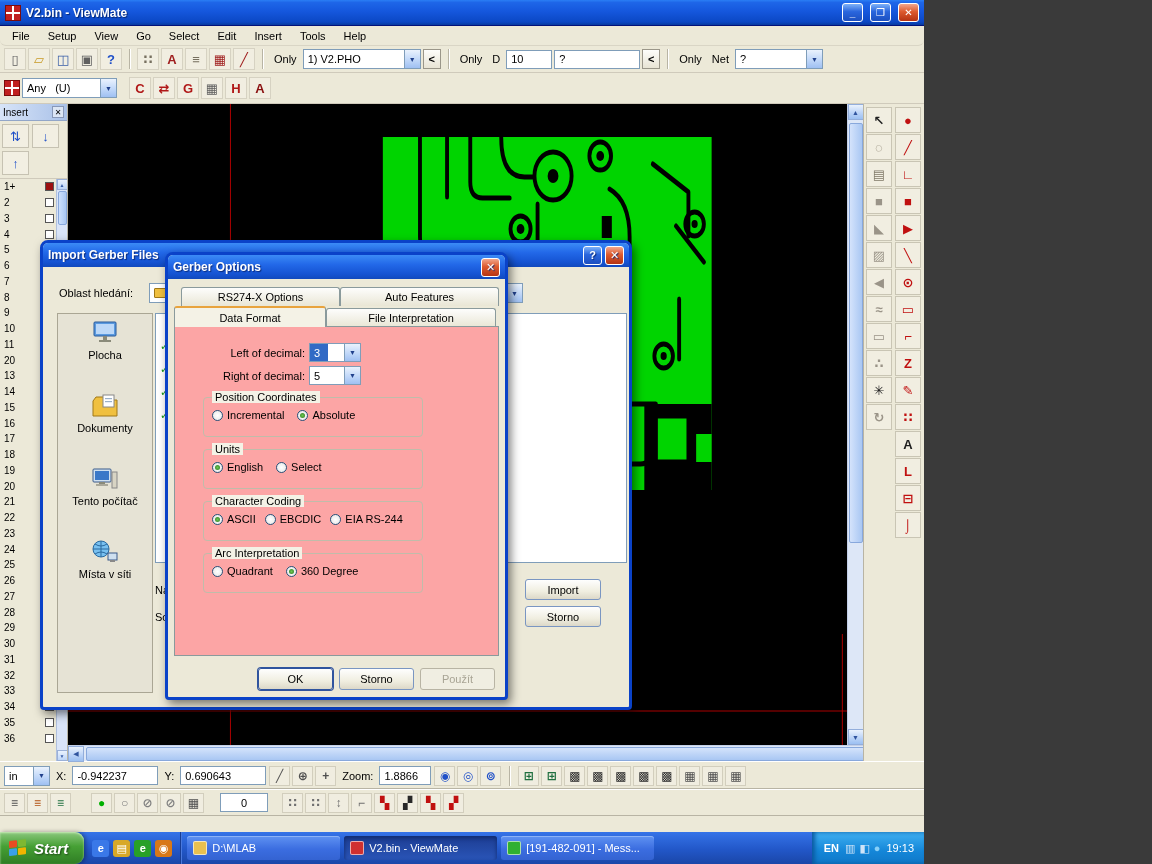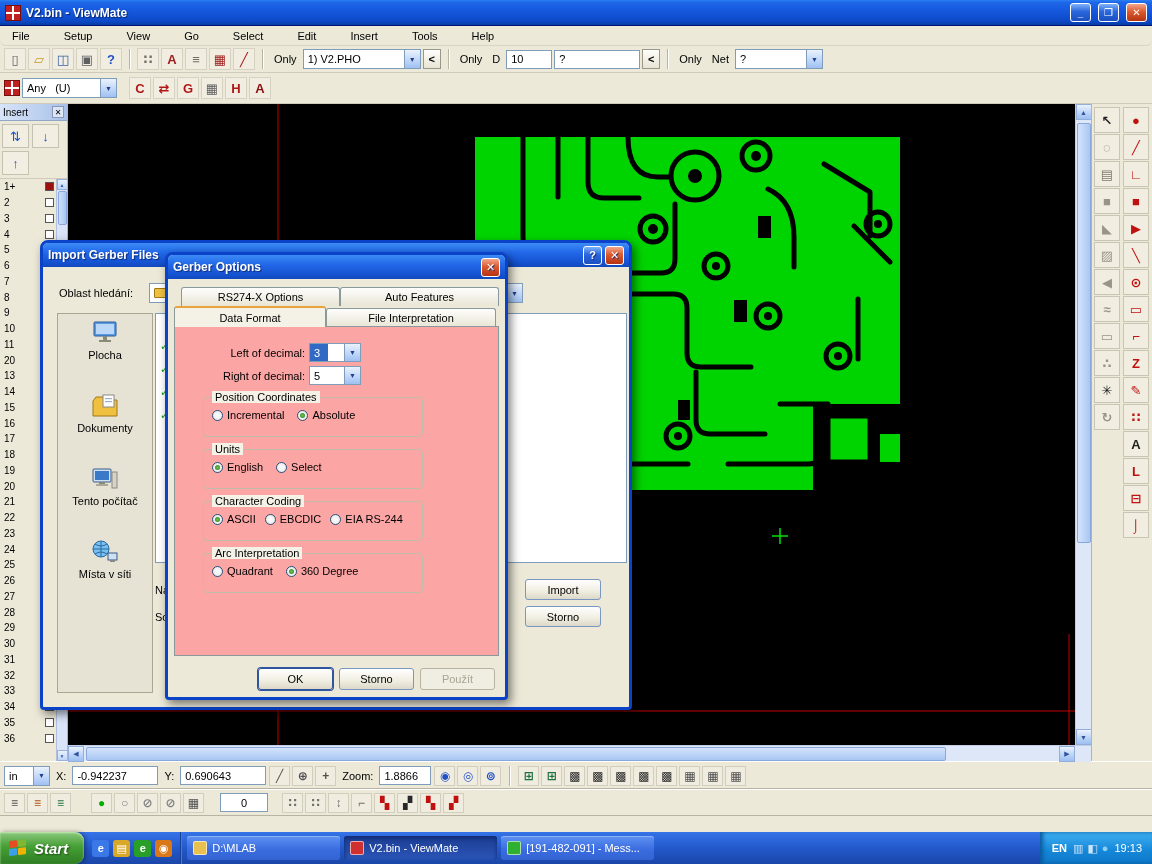--- a/index.html
+++ b/index.html
@@ -1,30 +1,30 @@
 <!DOCTYPE html>
 <html><head>
 <meta charset="utf-8">
 <style>
 *{margin:0;padding:0;box-sizing:border-box;font-family:"Liberation Sans","DejaVu Sans",sans-serif;}
 html,body{background:#3a3a3a;}
-.screen{position:relative;width:1152px;height:864px;overflow:hidden;background:#ECE9D8;font-size:11px;color:#000;}
+.screen{position:relative;width:924px;height:864px;overflow:hidden;background:#ECE9D8;font-size:11px;color:#000;}
 
 
 .titlebar{height:26px;display:flex;align-items:center;gap:5px;padding:0 5px;
   background:linear-gradient(180deg,#2a7ef5 0%,#1e66e8 10%,#1557dd 45%,#0b47c4 88%,#073a9e 100%);border-bottom:1px solid #02117a;}
 .app-icon{width:16px;height:16px;background:#c02020;border:1px solid #7a0c0c;
   background-image:linear-gradient(90deg,transparent 42%,#fff 42%,#fff 58%,transparent 58%),linear-gradient(0deg,transparent 42%,#fff 42%,#fff 58%,transparent 58%);}
 .title-text{flex:1;color:#fff;font-weight:bold;font-size:12px;text-shadow:1px 1px 1px #032570;white-space:nowrap;}
 .winbtn{width:21px;height:19px;margin-left:2px;border:1px solid #fff;border-radius:3px;display:flex;align-items:center;justify-content:center;color:#fff;font-size:10px;font-weight:bold;}
 .winbtn.minb,.winbtn.maxb{background:linear-gradient(#7db1f8,#2a66dd 45%,#1c4fc0);}
 .winbtn.closeb{background:linear-gradient(#f2a68c,#dd5a2e 45%,#b53312);}
 
 
-.menubar{height:20px;display:flex;align-items:center;gap:20px;padding:8px 5px;background:#ECE9D8;border-bottom:1px solid #d9d5c5;border-radius:6px;}
+.menubar{height:20px;display:flex;align-items:center;gap:4px;padding:8px 5px;background:#ECE9D8;border-bottom:1px solid #d9d5c5;border-radius:6px;}
 .menu-item{padding:2px 7px;cursor:default;}
 .toolbar{display:flex;align-items:center;gap:2px;background:#ECE9D8;border-bottom:1px solid #cfcabb;padding:2px 4px;}
 .tb1{height:27px;}.tb2{height:31px;}
 .tbtn{width:22px;height:22px;display:flex;align-items:center;justify-content:center;border:1px solid #d6d2c2;background:#f1eee1;font-size:13px;font-weight:bold;}
 .tb-group{display:flex;gap:2px;}
 .tsep{width:1px;height:20px;background:#b8b4a4;box-shadow:1px 0 0 #fff;margin:0 5px;}
 .tlabel{padding:0 4px;white-space:nowrap;}
 .combo{display:flex;align-items:stretch;height:20px;background:#fff;border:1px solid #7F9DB9;gap:16px;}
 .combo .cval{flex:1;display:flex;align-items:center;padding:0 4px;white-space:nowrap;overflow:hidden;}
 .combo .cval.sel{background:#316AC5;color:#fff;}

